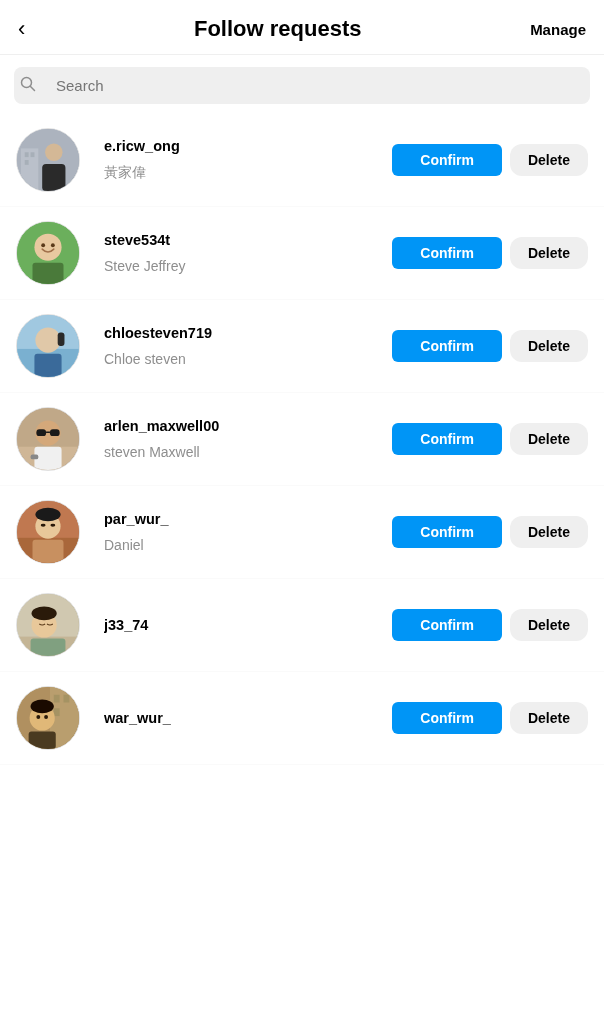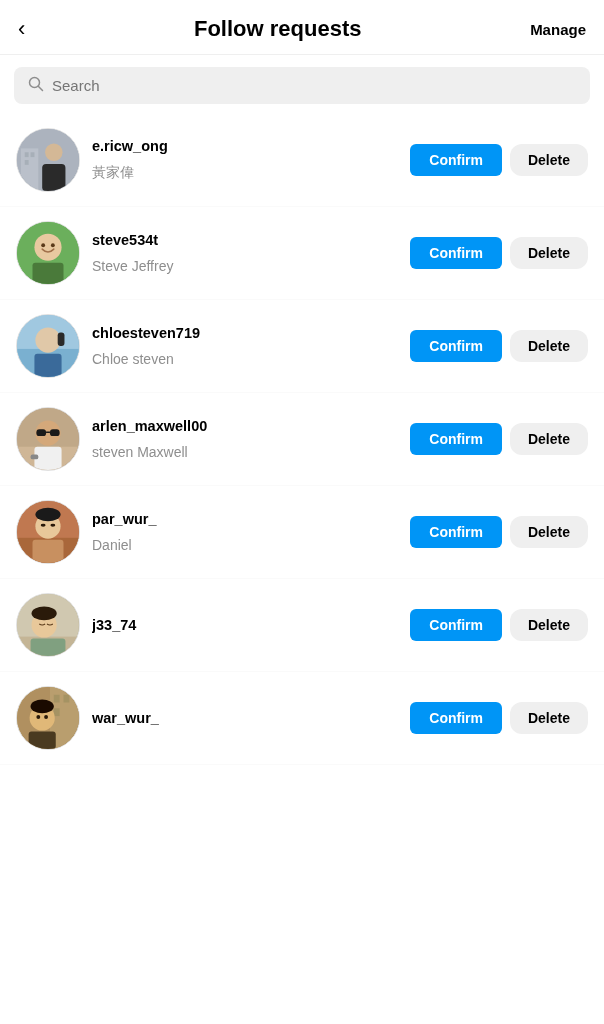--- a/index.html
+++ b/index.html
@@ -41,22 +41,22 @@
 
     
     .search-container {
       padding: 12px 14px 10px 14px;
     }
     .search-bar {
       display: flex;
       align-items: center;
       background: #efefef;
       border-radius: 8px;
-      padding: 9px 14px;
-      gap: 8px;
+      padding: 9px 6px;
+      gap: 20px;
     }
     .search-icon-wrap {
       color: #8e8e8e;
       font-size: 15px;
       flex-shrink: 0;
     }
     .search-input-el {
       background: transparent;
       border: none;
       outline: none;
@@ -66,21 +66,21 @@
     }
 
     
     .requests-list {
       padding: 0;
     }
     .request-item {
       display: flex;
       align-items: center;
       padding: 14px 16px;
-      gap: 12px;
+      gap: 24px;
       border-bottom: 1px solid #fafafa;
     }
     .avatar-wrap {
       flex-shrink: 0;
     }
     .avatar {
       width: 64px;
       height: 64px;
       border-radius: 50%;
       overflow: hidden;
@@ -117,21 +117,21 @@
     .action-buttons {
       display: flex;
       gap: 8px;
       flex-shrink: 0;
     }
     .btn-confirm {
       background: #0095f6;
       color: #fff;
       border: none;
       border-radius: 6px;
-      padding: 8px 19px;
+      padding: 8px 28px;
       font-size: 14px;
       font-weight: 600;
       cursor: pointer;
       white-space: nowrap;
     }
     .btn-delete {
       background: #efefef;
       color: #000;
       border: none;
       border-radius: 12px;

